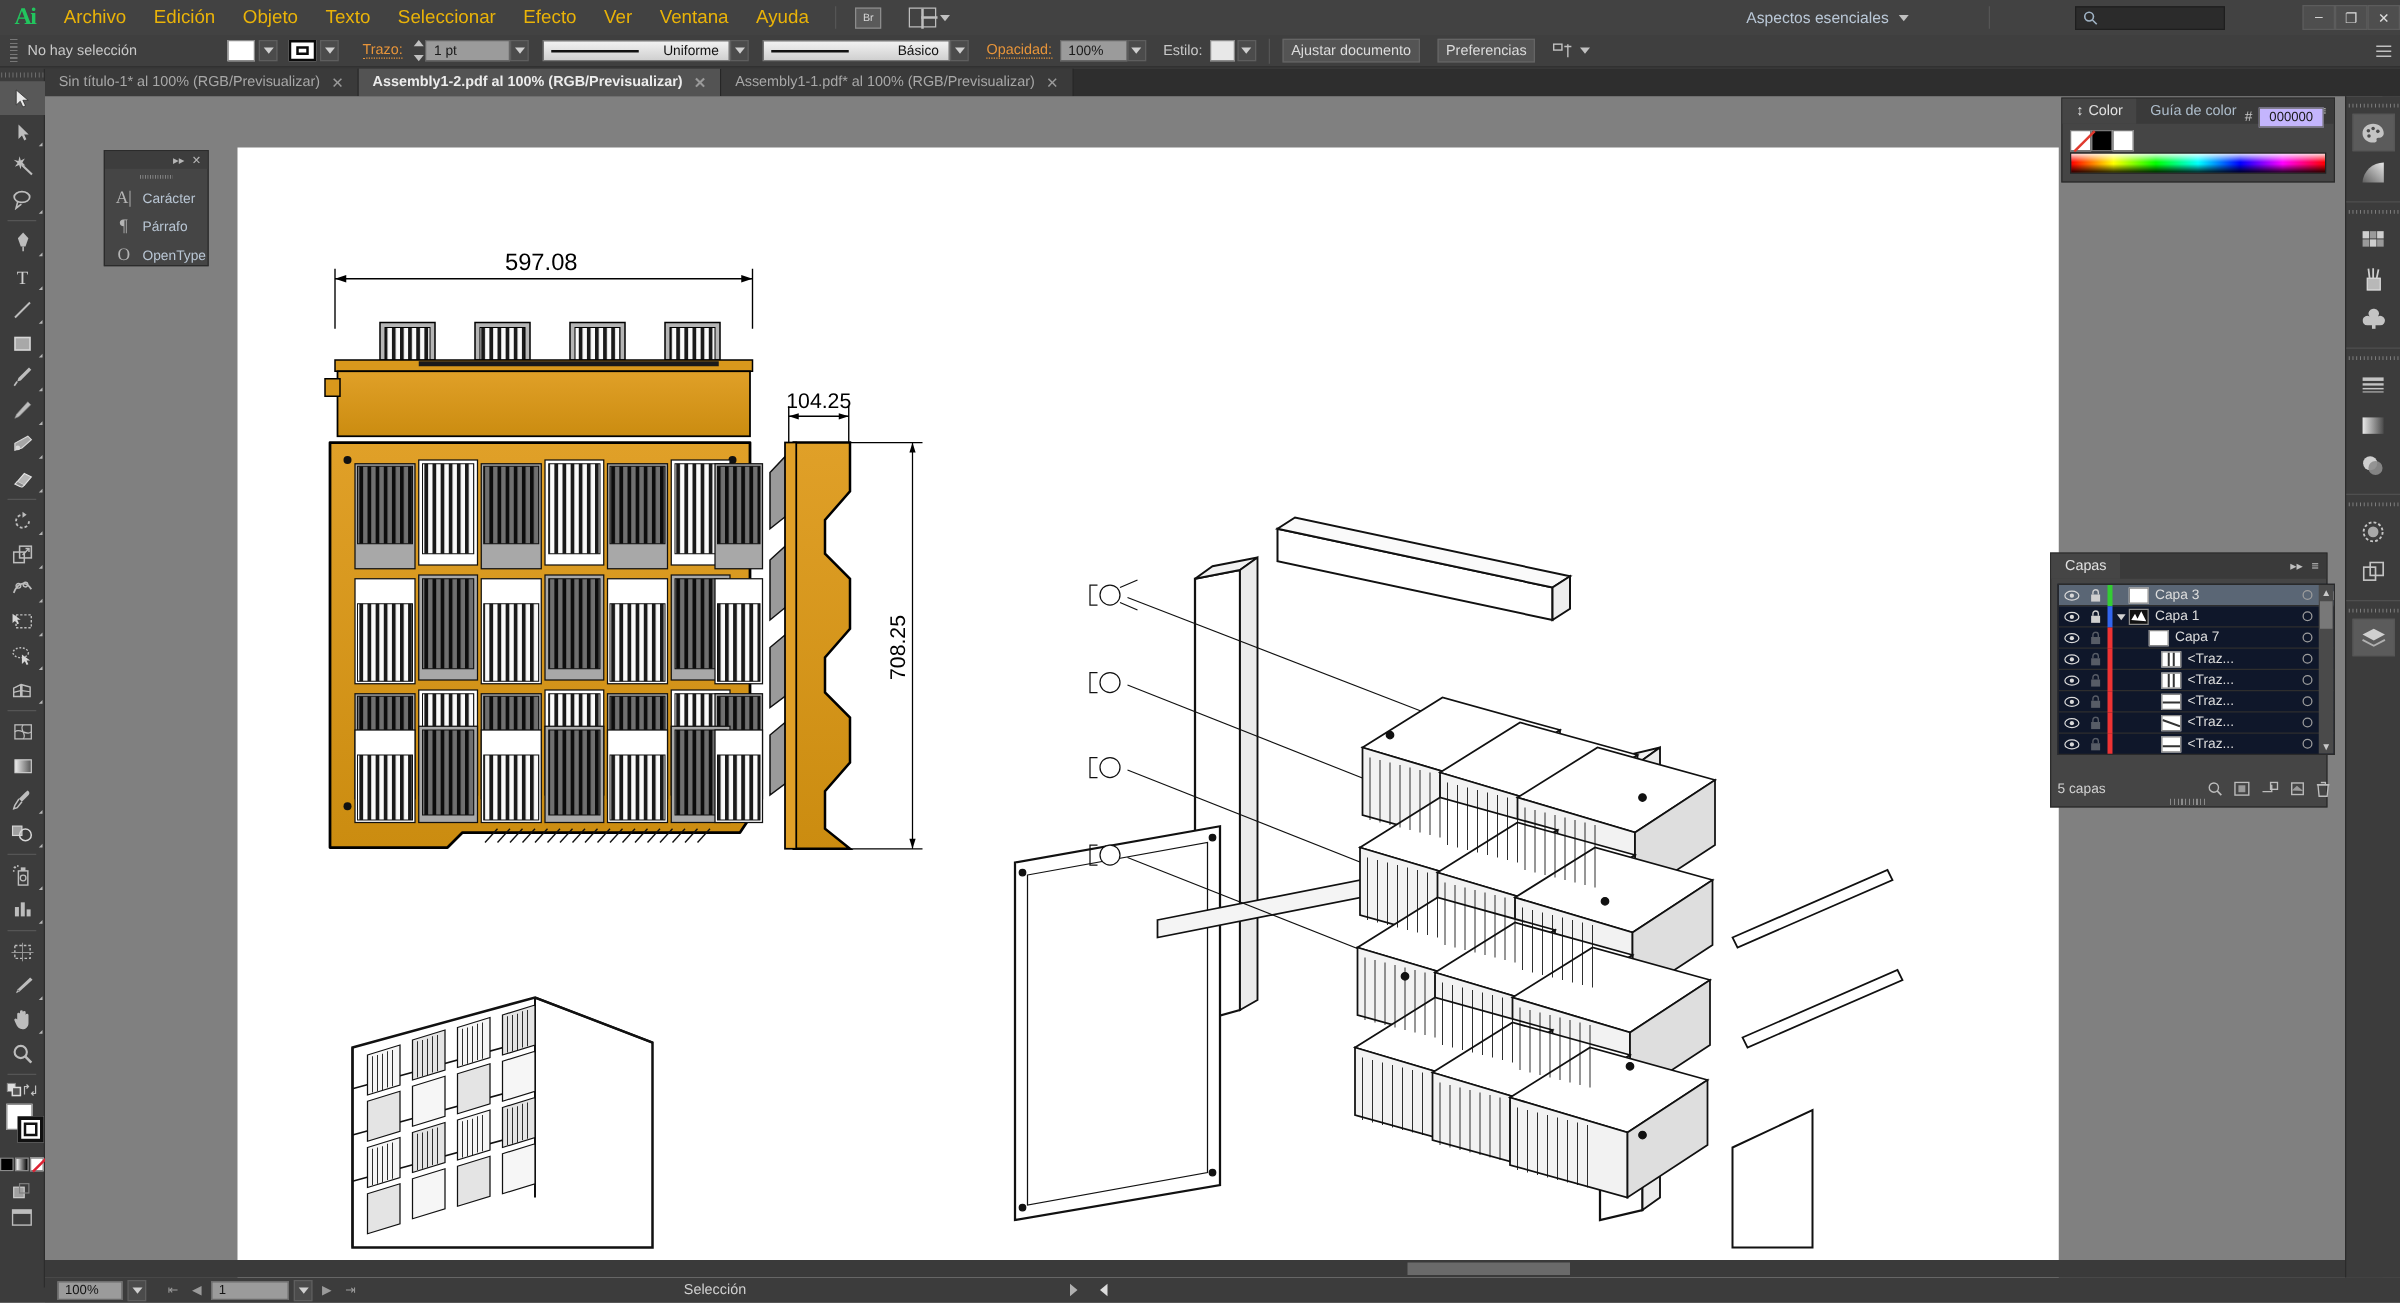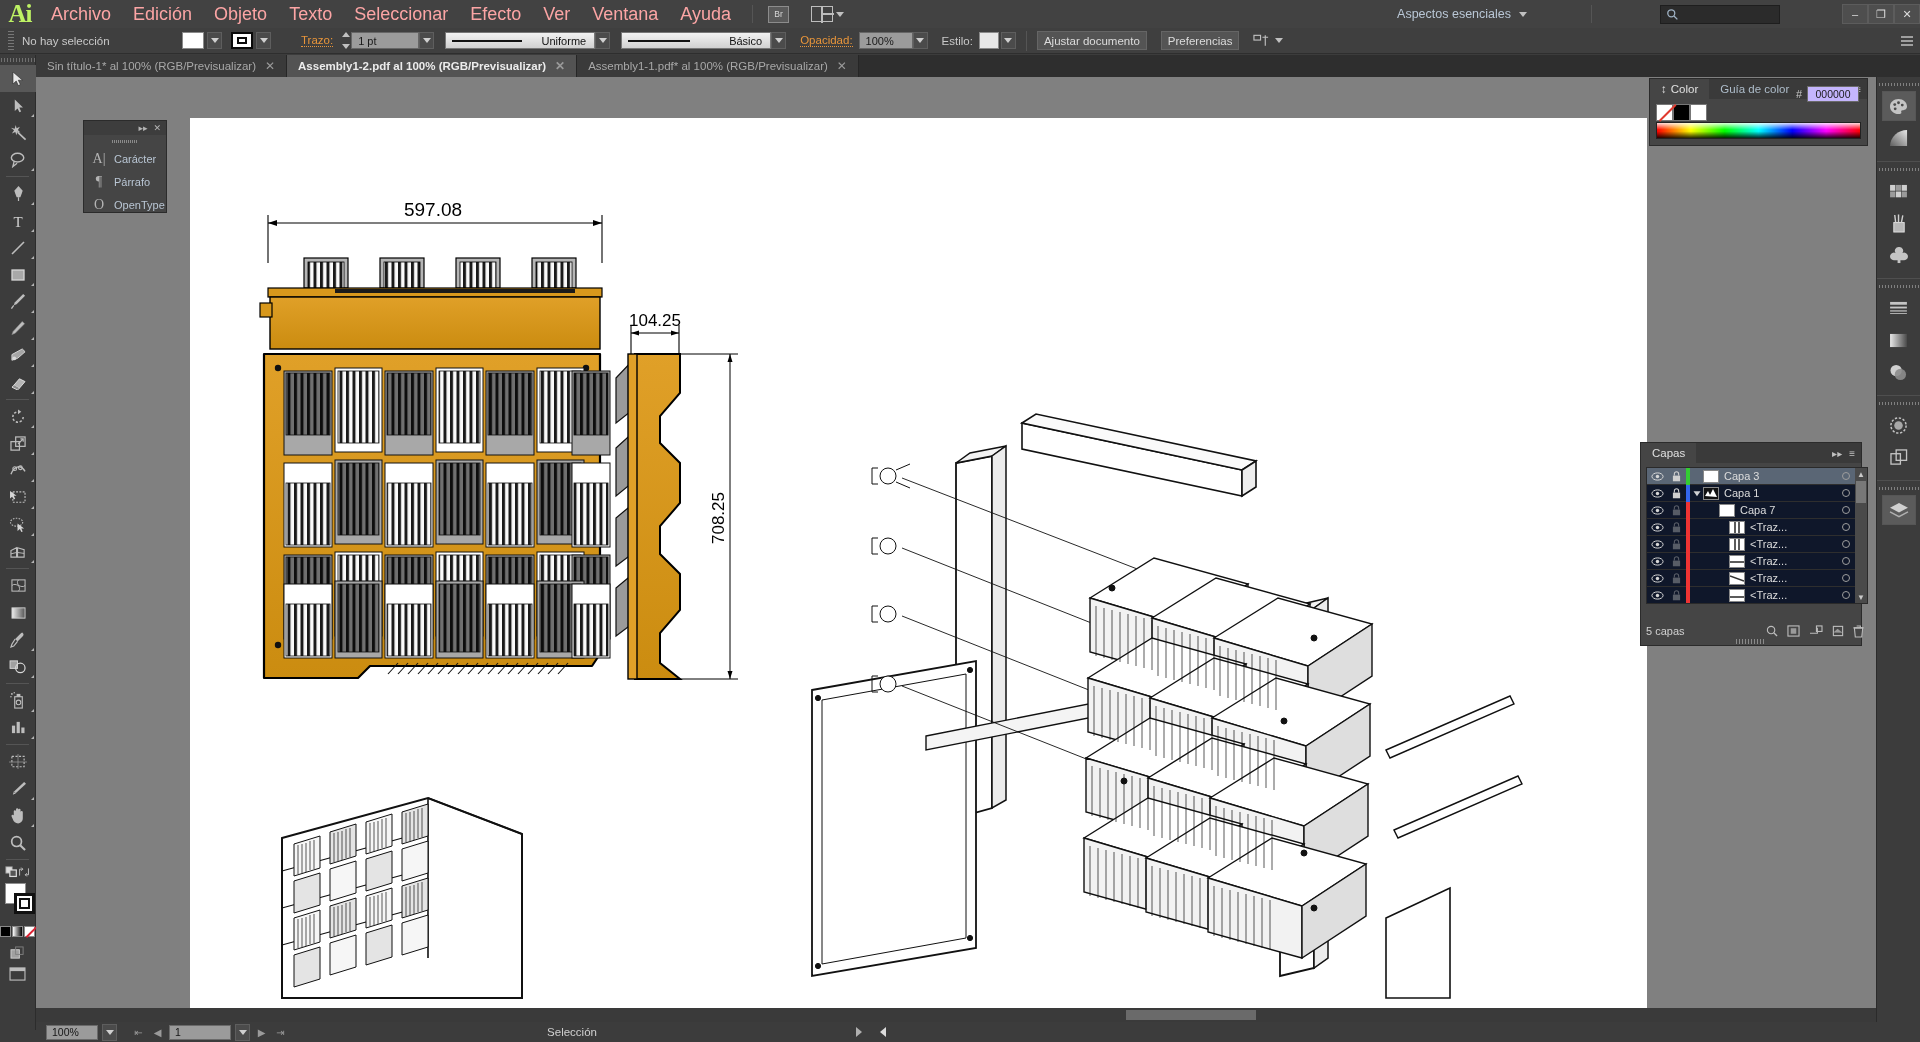--- a/index.html
+++ b/index.html
@@ -3,23 +3,23 @@
 <meta charset="utf-8">
 <style>
   * { box-sizing: border-box; margin:0; padding:0; }
   html,body{ width:1920px; height:1042px; overflow:hidden; background:#3c3c3c;
     font-family:"Liberation Sans", sans-serif; color:#c8c8c8; }
   .app{ position:relative; width:1920px; height:1042px; background:#3c3c3c; }
 
   
   .menubar{ position:absolute; left:0; top:0; width:1920px; height:28px;
     background:#424242; display:flex; align-items:center; }
-  .ai-logo{ width:40px; text-align:center; font-size:25px; font-weight:bold;
-    color:#bef264; font-family:"Liberation Serif", serif; letter-spacing:-1px; }
-  .menu-item{ padding:0 11px; font-size:18px; color:#fca5a5; line-height:28px;
+  .ai-logo{ width:40px; text-align:center; font-size:19px; font-weight:bold;
+    color:#22c55e; font-family:"Liberation Serif", serif; letter-spacing:-1px; }
+  .menu-item{ padding:0 11px; font-size:15px; color:#eab308; line-height:28px;
     height:28px; cursor:default; }
   .mb-sep{ width:1px; height:18px; background:#555; margin:0 10px; }
   .br-btn{ width:21px; height:17px; border:1px solid #8c8c8c; background:#5a5a5a;
     font-size:8.5px; text-align:center; line-height:15px; color:#d8d8d8; margin-left:5px;}
   .arr-btn{ display:flex; align-items:center; gap:3px; margin-left:22px; }
   .arr-ico{ width:22px; height:16px; border:1.5px solid #bdbdbd; position:relative; }
   .arr-ico:before{ content:""; position:absolute; left:9px; top:0; width:1.5px;
      height:16px; background:#bdbdbd; }
   .arr-ico:after{ content:""; position:absolute; left:9px; top:6px; width:13px;
      height:1.5px; background:#bdbdbd; }
@@ -236,21 +236,21 @@
           <div class="dd-tri"></div>
         </div>
     </div>
     <div style="display:flex;align-items:center;gap:3px;margin-left:9px">
       <div class="swatch-stroke"></div>
       <div class="dd-btn">
           <div class="dd-tri"></div>
         </div>
     </div>
 
-    <div class="cb-orange" style="margin-left:30px">Trazo:</div>
+    <div class="cb-orange" style="margin-left:19px">Trazo:</div>
     <div style="display:flex;align-items:center;margin-left:7px">
       <div class="spin">
           <i class="u"></i>
           <i class="d"></i>
         </div>
       <div class="numfield" style="width:68px">1 pt</div>
       <div class="dd-btn">
           <div class="dd-tri"></div>
         </div>
     </div>

